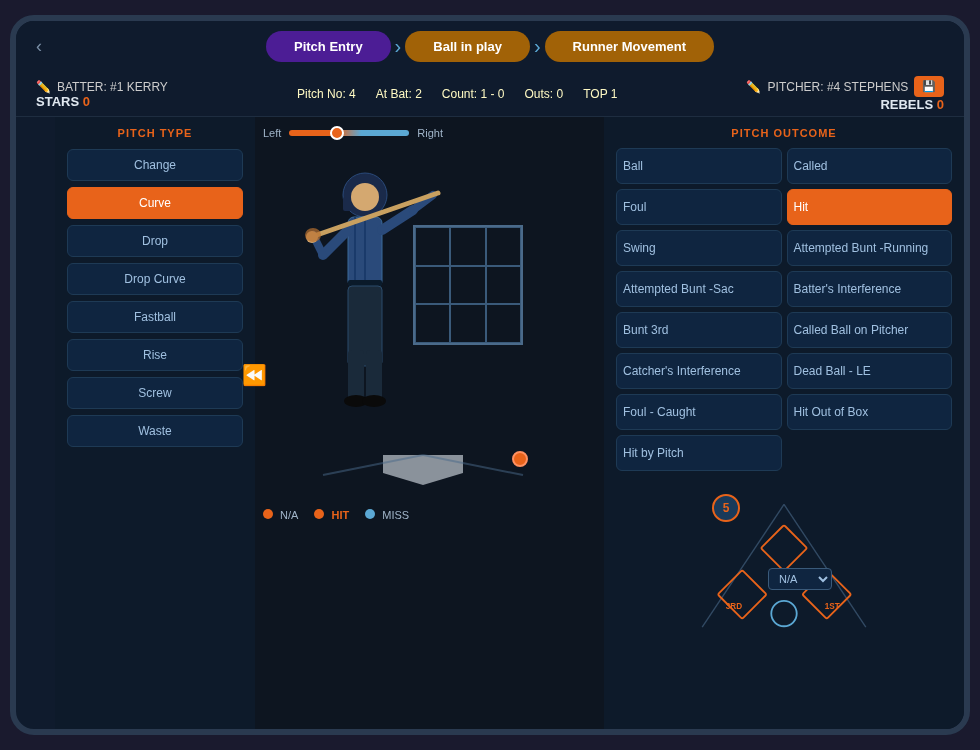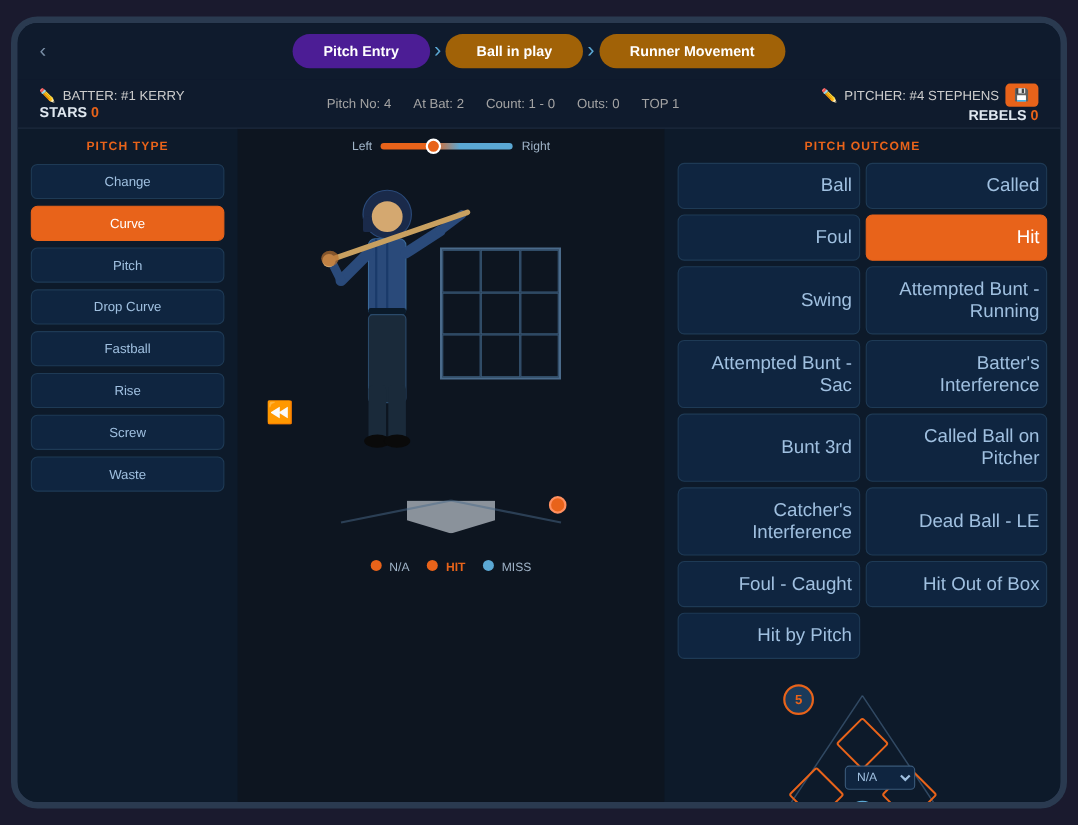--- a/index.html
+++ b/index.html
@@ -92,26 +92,27 @@
       border-radius: 4px;
       font-size: 11px;
       cursor: pointer;
     }
     .pitch-stats {
       display: flex;
       gap: 20px;
       font-size: 12px;
       color: #a0b4c8;
     }
-    .pitch-stats span { color: #a3a3a3; }
+    .pitch-stats span { color: #fef9c3; }
     
     .main-content {
       display: flex;
       flex: 1;
       overflow: hidden;
+      margin-left: 39px;
     }
     
     .pitch-type-panel {
       width: 200px;
       background: #0d1a2a;
       padding: 10px 12px;
       display: flex;
       flex-direction: column;
       gap: 6px;
     }
@@ -133,21 +134,21 @@
       cursor: pointer;
       text-align: center;
       transition: background 0.2s;
     }
     .pitch-btn.selected { background: #e8631a; border-color: #e8631a; color: white; }
     
     .center-area {
       flex: 1;
       display: flex;
       flex-direction: column;
-      align-items: center;
+      align-items: flex-start;
       background: #0d1520;
       position: relative;
       padding: 8px;
     }
     
     .location-slider {
       display: flex;
       align-items: center;
       gap: 8px;
       font-size: 11px;
@@ -238,24 +239,24 @@
     .outcome-grid {
       display: grid;
       grid-template-columns: 1fr 1fr;
       gap: 5px;
     }
     .outcome-btn {
       background: #0f2540;
       border: 1px solid #1e3a55;
       border-radius: 6px;
       color: #a0c0e0;
-      font-size: 17px;
+      font-size: 12px;
       padding: 10px 6px;
       cursor: pointer;
-      text-align: right;
+      text-align: left;
       transition: background 0.2s;
     }
     .outcome-btn.selected { background: #e8631a; border-color: #e8631a; color: white; }
     
     .diamond-area {
       margin-top: 6px;
       position: relative;
       display: flex;
       justify-content: center;
     }
@@ -326,21 +327,21 @@
       </div>
     </div>
   </div>
 
   <div class="main-content">
 
     <div class="pitch-type-panel">
       <div class="panel-title">PITCH TYPE</div>
       <button class="pitch-btn">Change</button>
       <button class="pitch-btn selected">Curve</button>
-      <button class="pitch-btn">Pitch</button>
+      <button class="pitch-btn">Drop</button>
       <button class="pitch-btn">Drop Curve</button>
       <button class="pitch-btn">Fastball</button>
       <button class="pitch-btn">Rise</button>
       <button class="pitch-btn">Screw</button>
       <button class="pitch-btn">Waste</button>
     </div>
 
     <div class="center-area">
 
       <div class="location-slider">

